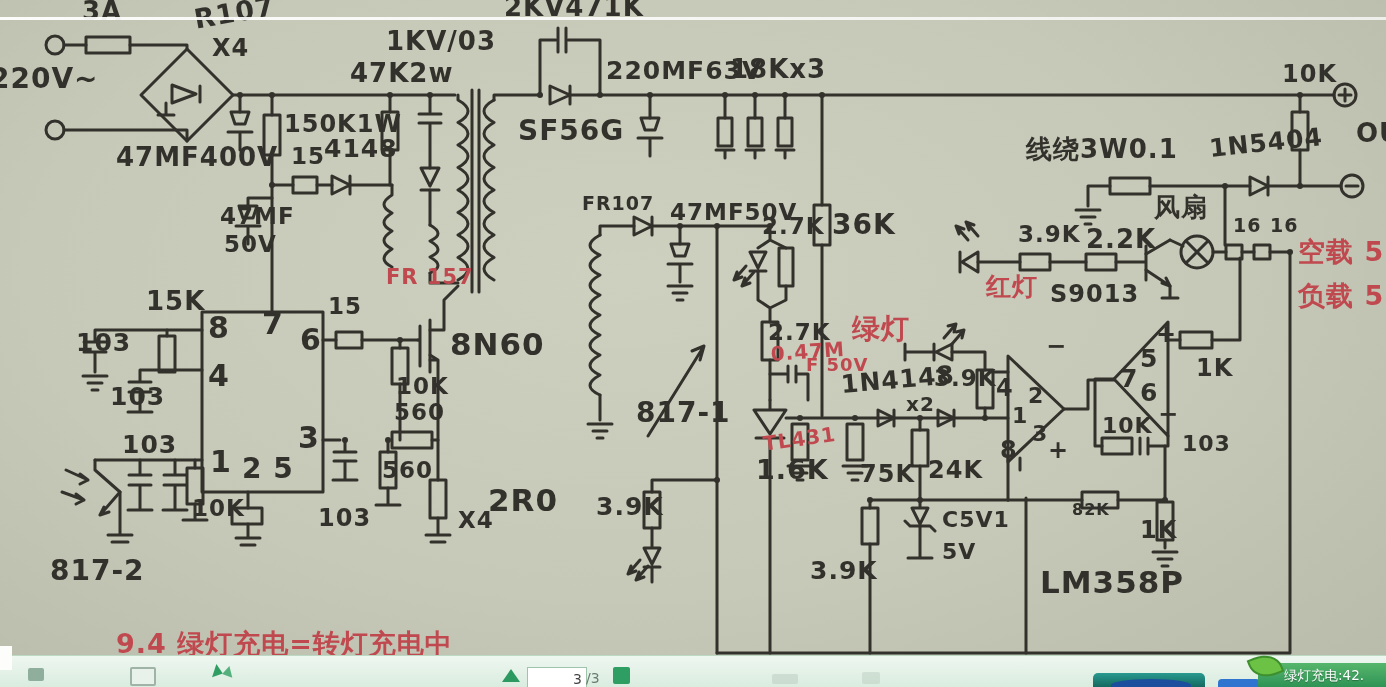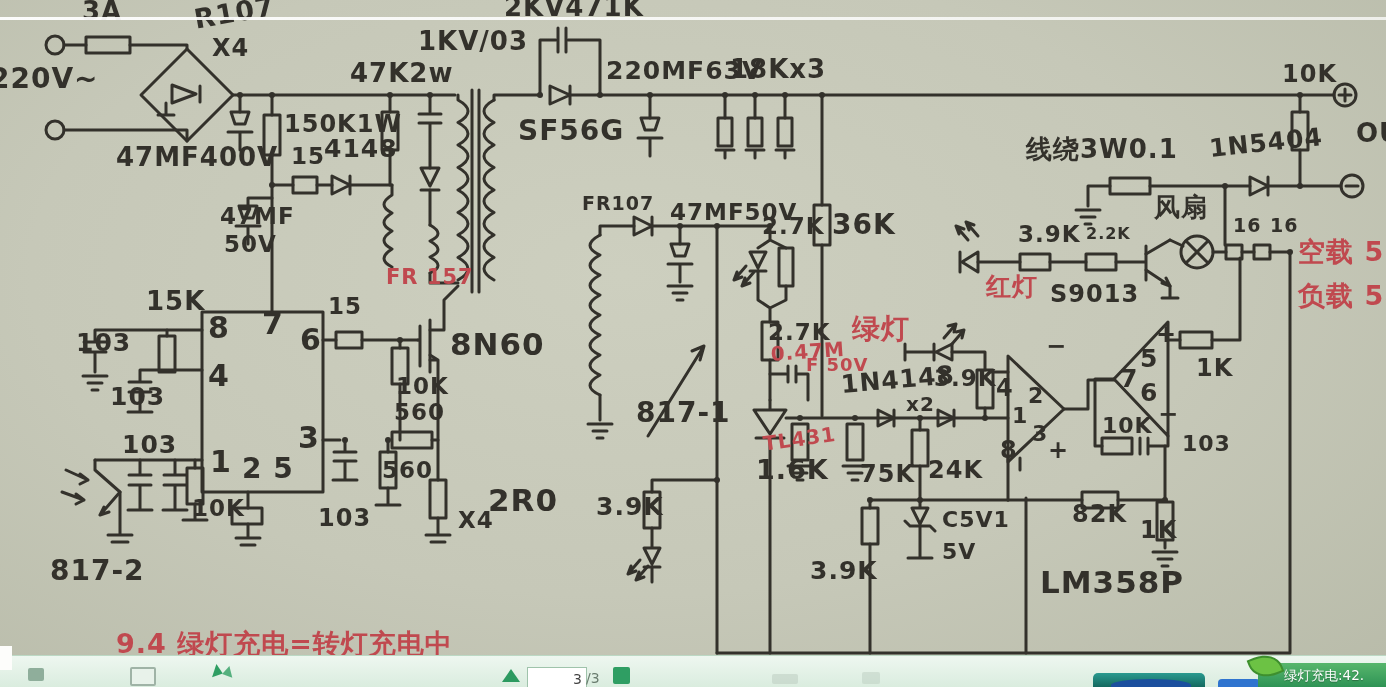--- a/index.html
+++ b/index.html
@@ -367,21 +367,21 @@
           <circle cx="870" cy="500" r="3"></circle>
       </g>
     </g>
   </svg>
 
   <div style="position:absolute;left:0;top:0;width:1386px;height:660px;">
       <span class="lbl" style="left: 82px; top: -2px; font-size: 26px; color: rgb(51, 49, 43);">3A</span>
       <span class="lbl" style="left: -10px; top: 64px; font-size: 28px; color: rgb(51, 49, 43);">220V~</span>
       <span class="lbl" style="left: 192px; top: 6px; font-size: 27px; color: rgb(51, 49, 43); transform: rotate(-10deg);">R107</span>
       <span class="lbl" style="left: 212px; top: 36px; font-size: 24px; color: rgb(51, 49, 43);">X4</span>
-      <span class="lbl" style="left: 386px; top: 28px; font-size: 26px; color: rgb(51, 49, 43); margin-left: 32px;">1KV/03</span>
+      <span class="lbl" style="left: 386px; top: 28px; font-size: 26px; color: rgb(51, 49, 43);">1KV/03</span>
       <span class="lbl" style="left: 350px; top: 60px; font-size: 26px; color: rgb(51, 49, 43);">47K2w</span>
       <span class="lbl" style="left: 504px; top: -6px; font-size: 26px; color: rgb(51, 49, 43);">2KV471K</span>
       <span class="lbl" style="left: 284px; top: 98px; font-size: 24px; color: rgb(51, 49, 43); margin-top: 14px;">150K1W</span>
       <span class="lbl" style="left: 116px; top: 144px; font-size: 26px; color: rgb(51, 49, 43);">47MF400V</span>
       <span class="lbl" style="left: 291px; top: 144px; font-size: 23px; color: rgb(51, 49, 43);">15</span>
       <span class="lbl" style="left: 324px; top: 136px; font-size: 25px; color: rgb(51, 49, 43);">4148</span>
       <span class="lbl" style="left: 386px; top: 266px; font-size: 21px; color: rgb(192, 73, 79);">FR 157</span>
       <span class="lbl" style="left: 220px; top: 204px; font-size: 23px; color: rgb(51, 49, 43);">47MF</span>
       <span class="lbl" style="left: 224px; top: 232px; font-size: 23px; color: rgb(51, 49, 43);">50V</span>
       <span class="lbl" style="left: 518px; top: 116px; font-size: 28px; color: rgb(51, 49, 43);">SF56G</span>
@@ -390,21 +390,21 @@
       <span class="lbl" style="left: 1282px; top: 62px; font-size: 24px; color: rgb(51, 49, 43);">10K</span>
       <span class="lbl" style="left: 1356px; top: 120px; font-size: 26px; color: rgb(51, 49, 43);">OUT</span>
       <span class="lbl" style="left: 1026px; top: 136px; font-size: 26px; color: rgb(51, 49, 43);">线绕3W0.1</span>
       <span class="lbl" style="left: 1208px; top: 136px; font-size: 25px; color: rgb(51, 49, 43); transform: rotate(-6deg);">1N5404</span>
       <span class="lbl" style="left: 1154px; top: 194px; font-size: 26px; color: rgb(51, 49, 43);">风扇</span>
       <span class="lbl" style="left: 582px; top: 194px; font-size: 19px; color: rgb(51, 49, 43);">FR107</span>
       <span class="lbl" style="left: 670px; top: 200px; font-size: 23px; color: rgb(51, 49, 43);">47MF50V</span>
       <span class="lbl" style="left: 762px; top: 214px; font-size: 23px; color: rgb(51, 49, 43);">2.7K</span>
       <span class="lbl" style="left: 832px; top: 210px; font-size: 28px; color: rgb(51, 49, 43);">36K</span>
       <span class="lbl" style="left: 1018px; top: 222px; font-size: 23px; color: rgb(51, 49, 43);">3.9K</span>
-      <span class="lbl" style="left: 1086px; top: 226px; font-size: 16px; color: rgb(51, 49, 43);">2.2K</span>
+      <span class="lbl" style="left: 1086px; top: 226px; font-size: 26px; color: rgb(51, 49, 43);">2.2K</span>
       <span class="lbl" style="left: 1233px; top: 216px; font-size: 19px; color: rgb(51, 49, 43);">16</span>
       <span class="lbl" style="left: 1270px; top: 216px; font-size: 19px; color: rgb(51, 49, 43);">16</span>
       <span class="lbl" style="left: 986px; top: 274px; font-size: 25px; color: rgb(192, 73, 79);">红灯</span>
       <span class="lbl" style="left: 1050px; top: 282px; font-size: 24px; color: rgb(51, 49, 43);">S9013</span>
       <span class="lbl" style="left: 1298px; top: 238px; font-size: 27px; color: rgb(192, 73, 79);">空载 55.</span>
       <span class="lbl" style="left: 1298px; top: 282px; font-size: 27px; color: rgb(192, 73, 79);">负载 58.</span>
       <span class="lbl" style="left: 146px; top: 288px; font-size: 26px; color: rgb(51, 49, 43);">15K</span>
       <span class="lbl" style="left: 76px; top: 330px; font-size: 25px; color: rgb(51, 49, 43);">103</span>
       <span class="lbl" style="left: 110px; top: 384px; font-size: 25px; color: rgb(51, 49, 43);">103</span>
       <span class="lbl" style="left: 122px; top: 432px; font-size: 25px; color: rgb(51, 49, 43);">103</span>
@@ -444,21 +444,21 @@
       <span class="lbl" style="left: 942px; top: 508px; font-size: 22px; color: rgb(51, 49, 43);">C5V1</span>
       <span class="lbl" style="left: 942px; top: 540px; font-size: 22px; color: rgb(51, 49, 43);">5V</span>
       <span class="lbl" style="left: 1156px; top: 322px; font-size: 24px; color: rgb(51, 49, 43);">+</span>
       <span class="lbl" style="left: 1140px; top: 346px; font-size: 25px; color: rgb(51, 49, 43);">5</span>
       <span class="lbl" style="left: 1120px; top: 366px; font-size: 25px; color: rgb(51, 49, 43);">7</span>
       <span class="lbl" style="left: 1140px; top: 380px; font-size: 25px; color: rgb(51, 49, 43);">6</span>
       <span class="lbl" style="left: 1158px; top: 402px; font-size: 24px; color: rgb(51, 49, 43);">−</span>
       <span class="lbl" style="left: 1196px; top: 356px; font-size: 24px; color: rgb(51, 49, 43);">1K</span>
       <span class="lbl" style="left: 1102px; top: 414px; font-size: 22px; color: rgb(51, 49, 43);">10K</span>
       <span class="lbl" style="left: 1182px; top: 432px; font-size: 22px; color: rgb(51, 49, 43);">103</span>
-      <span class="lbl" style="left: 1072px; top: 502px; font-size: 24px; color: rgb(51, 49, 43);">82K</span>
+      <span class="lbl" style="left: 1072px; top: 502px; font-size: 16px; color: rgb(51, 49, 43);">82K</span>
       <span class="lbl" style="left: 1140px; top: 518px; font-size: 24px; color: rgb(51, 49, 43);">1K</span>
       <span class="lbl" style="left: 1040px; top: 566px; font-size: 31px; color: rgb(51, 49, 43);">LM358P</span>
       <span class="lbl" style="left: 50px; top: 556px; font-size: 28px; color: rgb(51, 49, 43);">817-2</span>
       <span class="lbl" style="left: 192px; top: 496px; font-size: 23px; color: rgb(51, 49, 43);">10K</span>
       <span class="lbl" style="left: 318px; top: 506px; font-size: 24px; color: rgb(51, 49, 43);">103</span>
       <span class="lbl" style="left: 452px; top: 484px; font-size: 31px; color: rgb(51, 49, 43); margin-left: 36px;">2R0</span>
       <span class="lbl" style="left: 458px; top: 508px; font-size: 23px; color: rgb(51, 49, 43);">X4</span>
       <span class="lbl" style="left: 116px; top: 630px; font-size: 27px; color: rgb(192, 73, 79);">9.4 绿灯充电=转灯充电中</span>
     </div>
 

